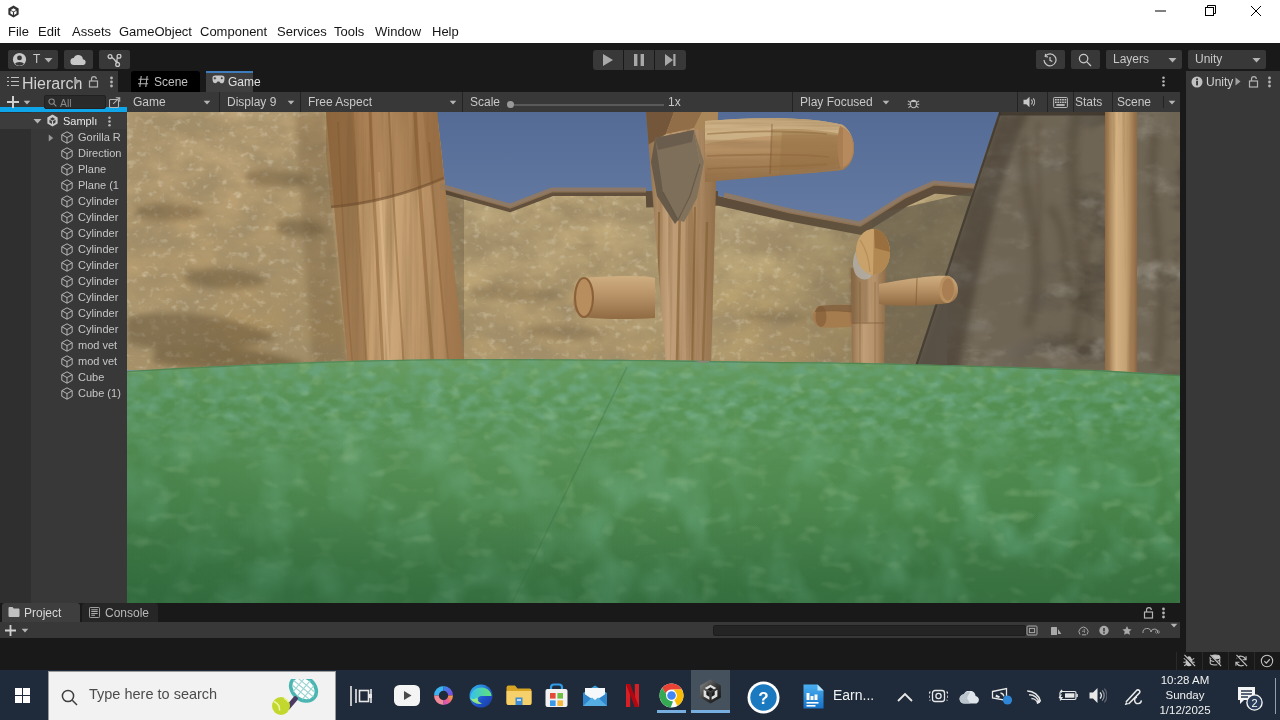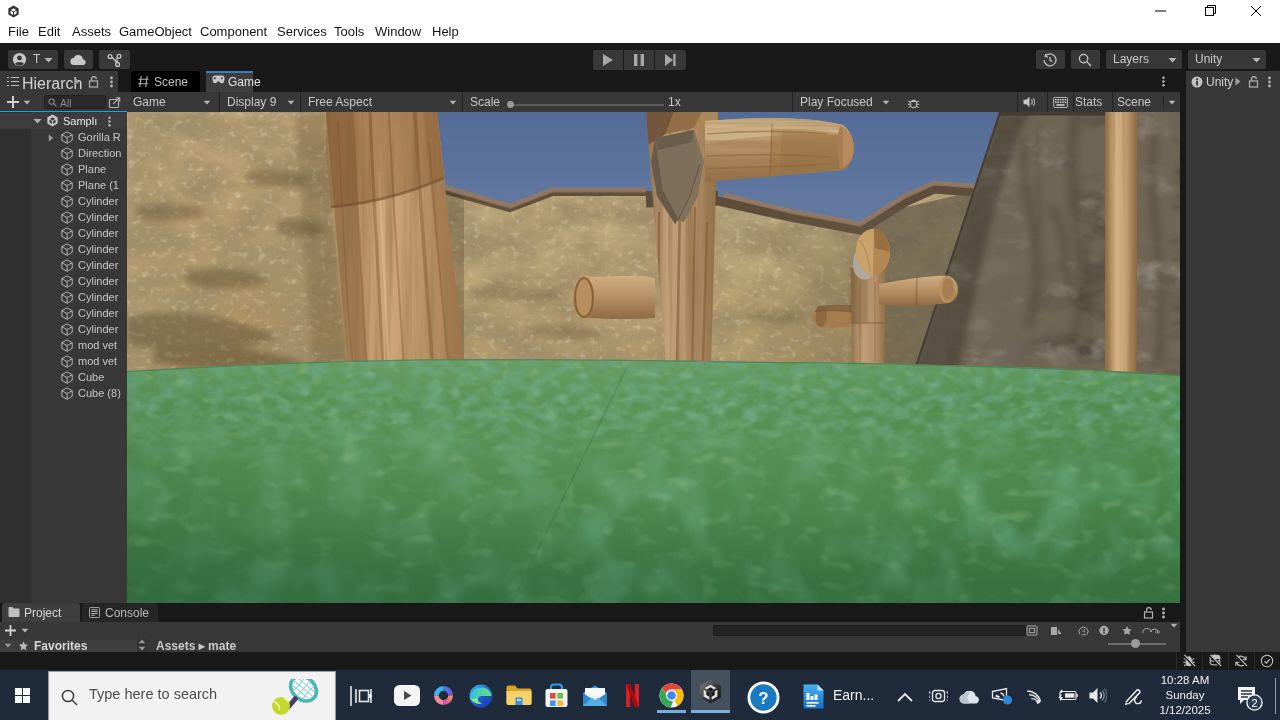--- a/index.html
+++ b/index.html
@@ -12,21 +12,21 @@
   #titlebar .ttl { position:absolute; left:27px; top:4px; font-size:12px; color:#0a0a0a; }
   
   #menubar { left:0; top:22px; width:1280px; height:21px; background:#ffffff; font-size:13px; color:#151515; }
   #menubar span { position:absolute; top:2px; }
   
   #toolbar { left:0; top:43px; width:1280px; height:28px; background:#191919; }
   .tbtn { position:absolute; top:7px; height:19px; background:#383838; border-radius:2px; }
   
   #hier-tabs { left:0; top:71px; width:127px; height:21px; background:#383838; }
   #hier-notch { left:118px; top:71px; width:9px; height:21px; background:#191919; }
-  #hier-tools { left:0; top:92px; width:127px; height:20px; background:#383838; border-bottom:1px solid #0ea5e9;}
+  #hier-tools { left:0; top:92px; width:127px; height:20px; background:#383838; border-bottom:5px solid #0ea5e9;}
   #hier-body { left:0; top:112px; width:127px; height:491px; background:#383838; overflow:hidden; }
   #hier-gutter { left:0; top:112px; width:31px; height:491px; background:#2f2f2f; }
   .hrow { position:absolute; left:0; width:127px; height:16px; color:#c6c6c6; font-size:11px; }
   .hrow .lbl { position:absolute; left:78px; top:2px; white-space:nowrap; }
   
   #game-tabs { left:127px; top:71px; width:1053px; height:21px; background:#191919; }
   #game-tools { left:127px; top:92px; width:1053px; height:20px; background:#383838; color:#c8c8c8; font-size:12px; }
   .gt { position:absolute; top:3px; }
   .vdiv { position:absolute; top:0; width:1px; height:20px; background:#232323; }
   
@@ -359,21 +359,21 @@
           </svg>
           <span class="lbl">Cube</span>
         </div>
         <div class="hrow" style="top:273px">
           <svg class="abs" style="left:61px;top:1.5px" width="12" height="13" viewBox="0 0 12 13">
             <g stroke="#b6b6b6" stroke-width="1" fill="none" stroke-linejoin="round">
               <path d="M6 0.8 L11.2 3.7 V9.3 L6 12.2 L0.8 9.3 V3.7 Z"></path>
               <path d="M0.8 3.7 L6 6.6 L11.2 3.7 M6 6.6 V12.2"></path>
             </g>
           </svg>
-          <span class="lbl">Cube (8)</span>
+          <span class="lbl">Cube (1)</span>
         </div>
       </div>
   </div>
   <div class="abs" style="left:0;top:603px;width:127px;height:0"></div>
 
   <div class="abs" id="game-tabs">
     <div class="abs" style="left:4px;top:0;width:69px;height:21px;background:#000000;border-radius:3px 3px 0 0">
       <svg class="abs" style="left:7px;top:5px" width="11" height="11" viewBox="0 0 12 12">
         <g stroke="#b0b0b0" stroke-width="1.2" fill="none">
             <path d="M3.5 0 L2 12 M10 0 L8.5 12 M0.5 3.5 h11 M0 8.5 h11"></path>
@@ -906,41 +906,20 @@
         <path d="M6 1 l1.4 3 3.2 0.4 -2.3 2.2 0.6 3.2 L6 8.4 3.1 9.8 l0.6 -3.2 L1.4 4.4 4.6 4 Z" fill="#a8a8a8"></path>
       </svg>
     <svg class="abs" style="left:1141px;top:3px" width="22" height="11" viewBox="0 0 22 11">
         <path d="M2 8 a4 4 0 0 1 8 -1 a3.4 3.4 0 0 1 7 1" stroke="#a8a8a8" fill="none"></path>
         <text x="14" y="9" font-size="7" fill="#a8a8a8">∞</text>
       </svg>
     <svg class="abs" style="left:1170px;top:1px" width="8" height="5" viewBox="0 0 9 6">
         <path d="M0.5 1 L8.5 1 L4.5 5.5 Z" fill="#b4b4b4"></path>
       </svg>
   </div>
-  <div class="abs" id="proj-body">
-    <div class="abs" style="left:0;top:2px;width:137px;height:12px;background:#3e3e3e"></div>
-    <svg class="abs" style="left:4px;top:5px" width="8" height="5" viewBox="0 0 9 6">
-        <path d="M0.5 1 L8.5 1 L4.5 5.5 Z" fill="#9a9a9a"></path>
-      </svg>
-    <svg class="abs" style="left:18px;top:3px" width="11" height="10" viewBox="0 0 12 11">
-        <path d="M6 0.5 l1.5 3.2 3.5 0.5 -2.5 2.4 0.6 3.5 L6 8.4 2.9 10.1 l0.6 -3.5 L1 4.2 4.5 3.7 Z" fill="#b8b8b8"></path>
-      </svg>
-    <span class="abs" style="left:34px;top:1px;font-size:12px;color:#d8d8d8;font-weight:bold">Favorites</span>
-    <div class="abs" style="left:137px;top:0;width:10px;height:14px;background:#333">
-      <svg class="abs" style="left:1px;top:1px" width="8" height="5" viewBox="0 0 9 6">
-          <path d="M0.5 5 L8.5 5 L4.5 0.5 Z" fill="#9a9a9a"></path>
-        </svg>
-      <svg class="abs" style="left:1px;top:8px" width="8" height="5" viewBox="0 0 9 6">
-          <path d="M0.5 1 L8.5 1 L4.5 5.5 Z" fill="#9a9a9a"></path>
-        </svg>
-    </div>
-    <span class="abs" style="left:156px;top:1px;font-size:12px;color:#cacaca;font-weight:bold">Assets ▸ mate</span>
-    <div class="abs" style="left:1108px;top:5px;width:58px;height:1.5px;background:#6a6a6a"></div>
-    <div class="abs" style="left:1131px;top:1px;width:9px;height:9px;background:#9a9a9a;border-radius:50%"></div>
-  </div>
 
   <div class="abs" id="status">
     <div class="abs" style="left:1176px;top:0;width:1px;height:18px;background:#2a2a2a"></div>
     <div class="abs" style="left:1202px;top:0;width:1px;height:18px;background:#2a2a2a"></div>
     <div class="abs" style="left:1228px;top:0;width:1px;height:18px;background:#2a2a2a"></div>
     <div class="abs" style="left:1254px;top:0;width:1px;height:18px;background:#2a2a2a"></div>
     <svg class="abs" style="left:1182px;top:2px" width="14" height="14" viewBox="0 0 16 16">
       <g fill="#c4c4c4">
           <ellipse cx="8" cy="9" rx="4" ry="5"></ellipse>
           <ellipse cx="8" cy="4.4" rx="2.4" ry="1.8"></ellipse>

